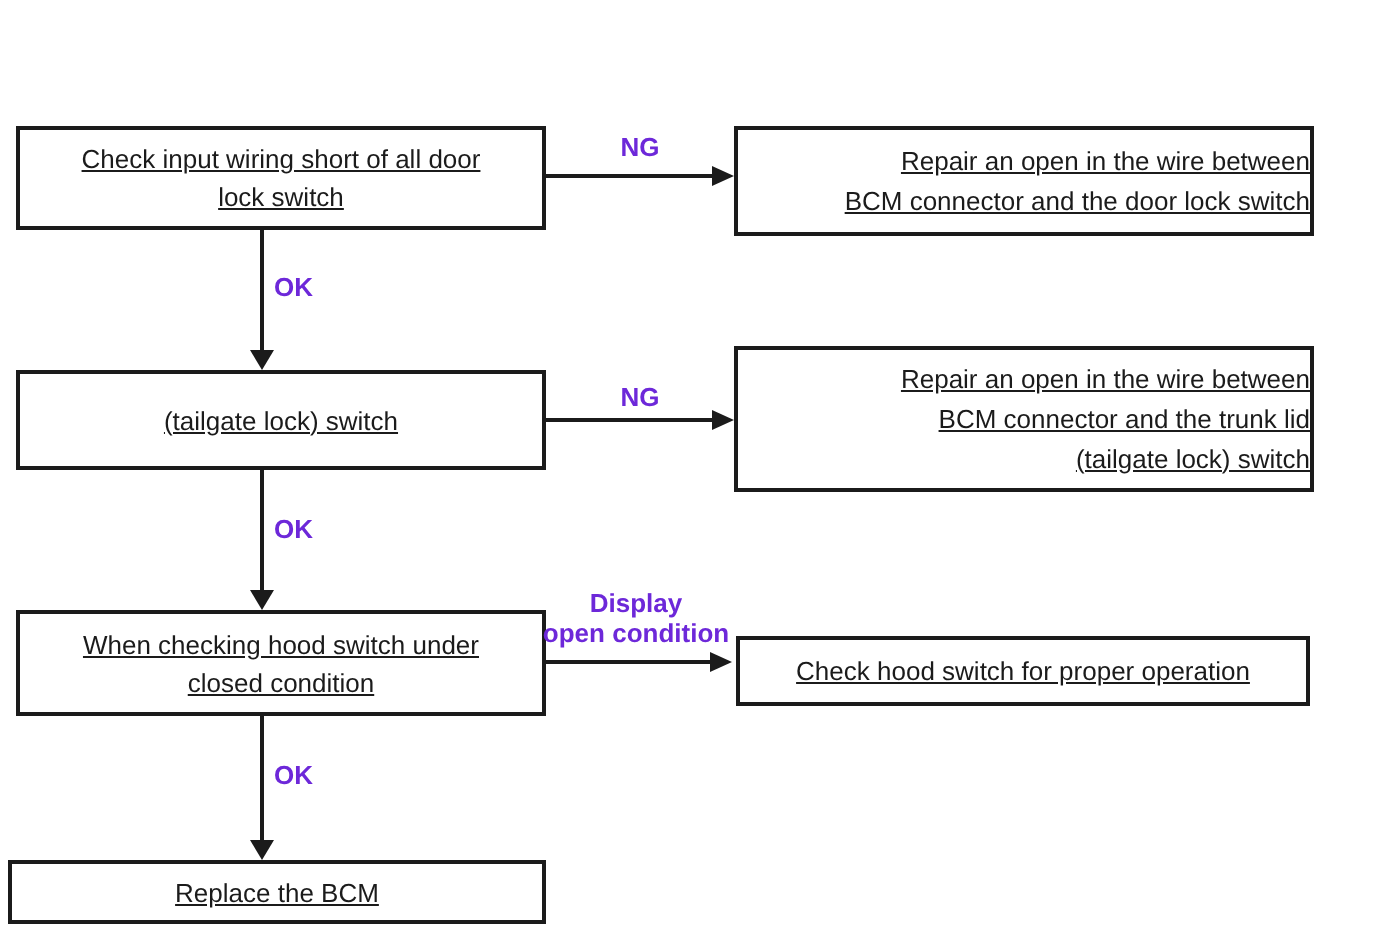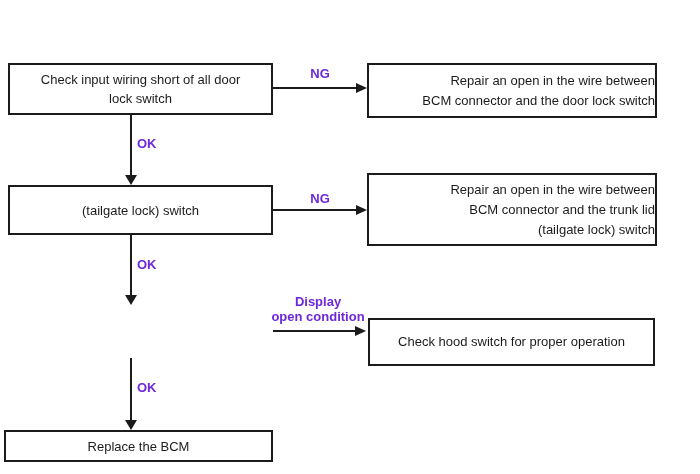--- a/index.html
+++ b/index.html
@@ -25,20 +25,21 @@
   .box {
     position: absolute;
     box-sizing: border-box;
     border: 2px solid #1b1b1b;
     background: #ffffff;
     display: flex;
     flex-direction: column;
     justify-content: center;
     font-size: 13px;
     line-height: 19px;
+    text-decoration: underline;
   }
   .step-box { align-items: center; text-align: center; }
   .result-box { align-items: flex-end; text-align: left; padding-left: 15px; line-height: 20px; }
   .result-box.centered { align-items: center; text-align: center; padding-left: 0; }
   .line { white-space: nowrap; }
   .vline {
     position: absolute;
     width: 2px;
     background: #1b1b1b;
   }
@@ -79,37 +80,41 @@
 
   <div class="box step-box" style="left:8px; top:63px; width:265px; height:52px;">
     <div class="line">Check input wiring short of all door</div>
     <div class="line">lock switch</div>
   </div>
 
   <div class="box step-box" style="left:8px; top:185px; width:265px; height:50px;">
     <div class="line">(tailgate lock) switch</div>
   </div>
 
+  <div class="box step-box" style="left:8px; top:305px; width:265px; height:53px;">
+    <div class="line">When checking hood switch under</div>
+    <div class="line">closed condition</div>
+  </div>
 
   <div class="box step-box" style="left:4px; top:430px; width:269px; height:32px;">
     <div class="line">Replace the BCM</div>
   </div>
 
   <div class="box result-box" style="left:367px; top:63px; width:290px; height:55px;">
     <div class="line">Repair an open in the wire between</div>
     <div class="line">BCM connector and the door lock switch</div>
   </div>
 
   <div class="box result-box" style="left:367px; top:173px; width:290px; height:73px;">
     <div class="line">Repair an open in the wire between</div>
     <div class="line">BCM connector and the trunk lid</div>
     <div class="line">(tailgate lock) switch</div>
   </div>
 
-  <div class="box result-box centered" style="left:368px; top:318px; width:287px; height:48px;text-align:right;">
+  <div class="box result-box centered" style="left:368px; top:318px; width:287px; height:35px;text-align:right;">
     <div class="line">Check hood switch for proper operation</div>
   </div>
 
   <div class="vline" style="left:130px; top:115px; height:62px;"></div>
   <div class="arrow-down" style="left:125px; top:175px;"></div>
   <div class="edge-label" style="left:137px; top:136px;">OK</div>
 
   <div class="vline" style="left:130px; top:235px; height:62px;"></div>
   <div class="arrow-down" style="left:125px; top:295px;"></div>
   <div class="edge-label" style="left:137px; top:257px;">OK</div>

